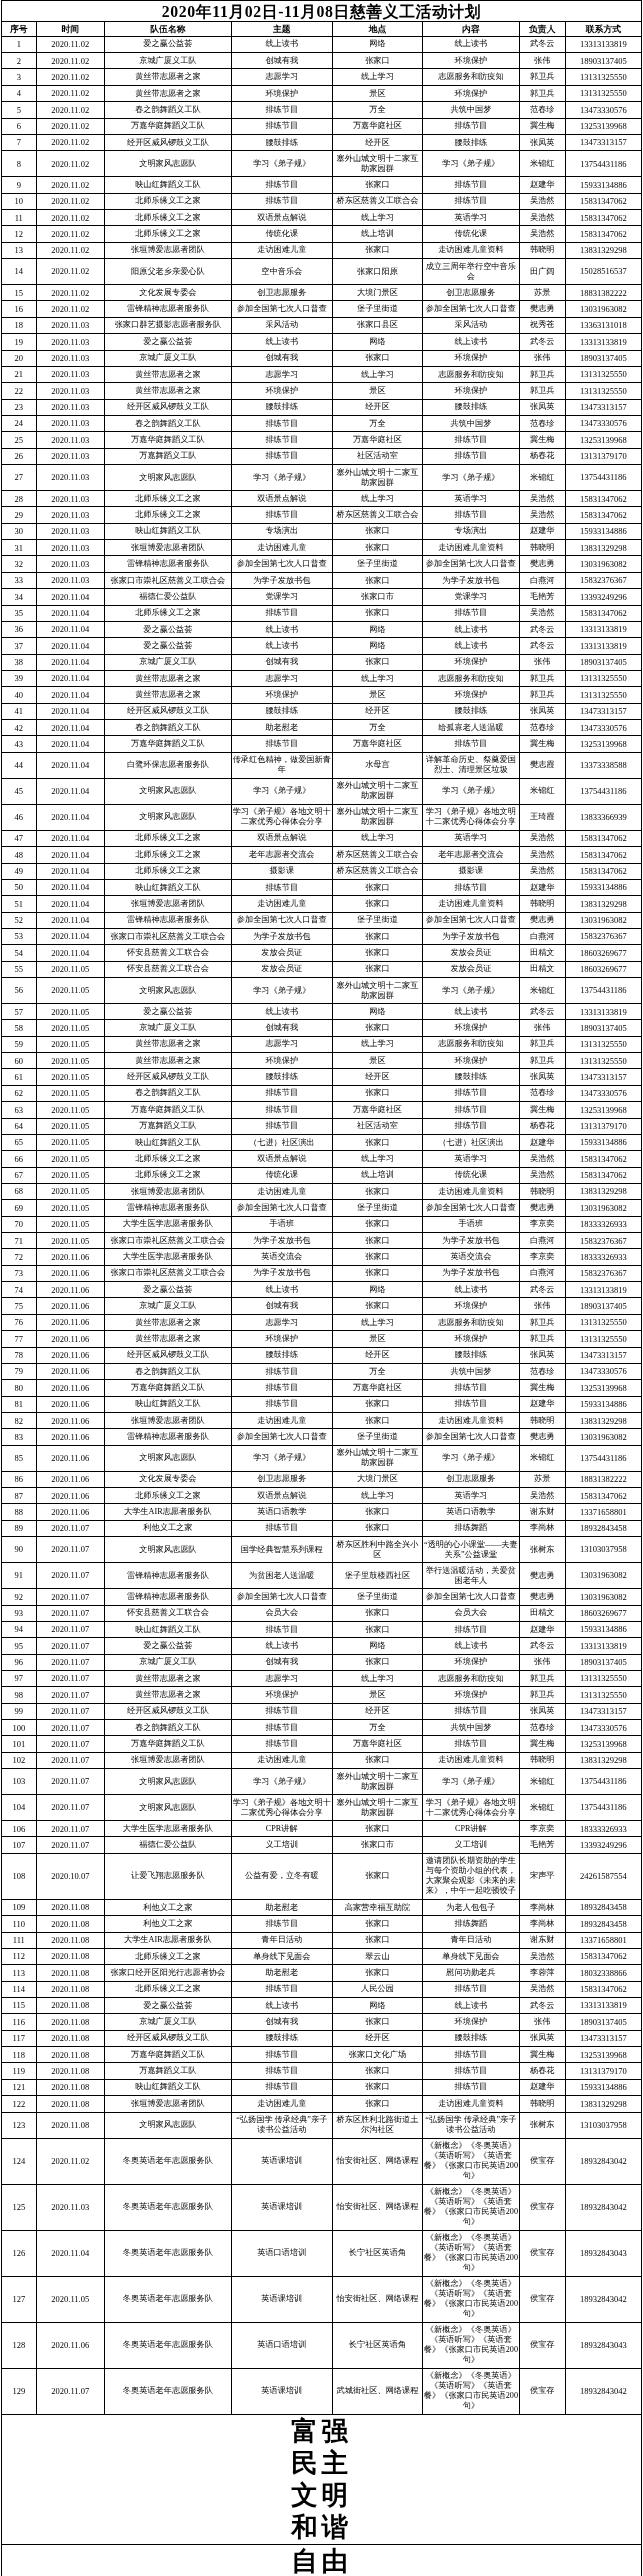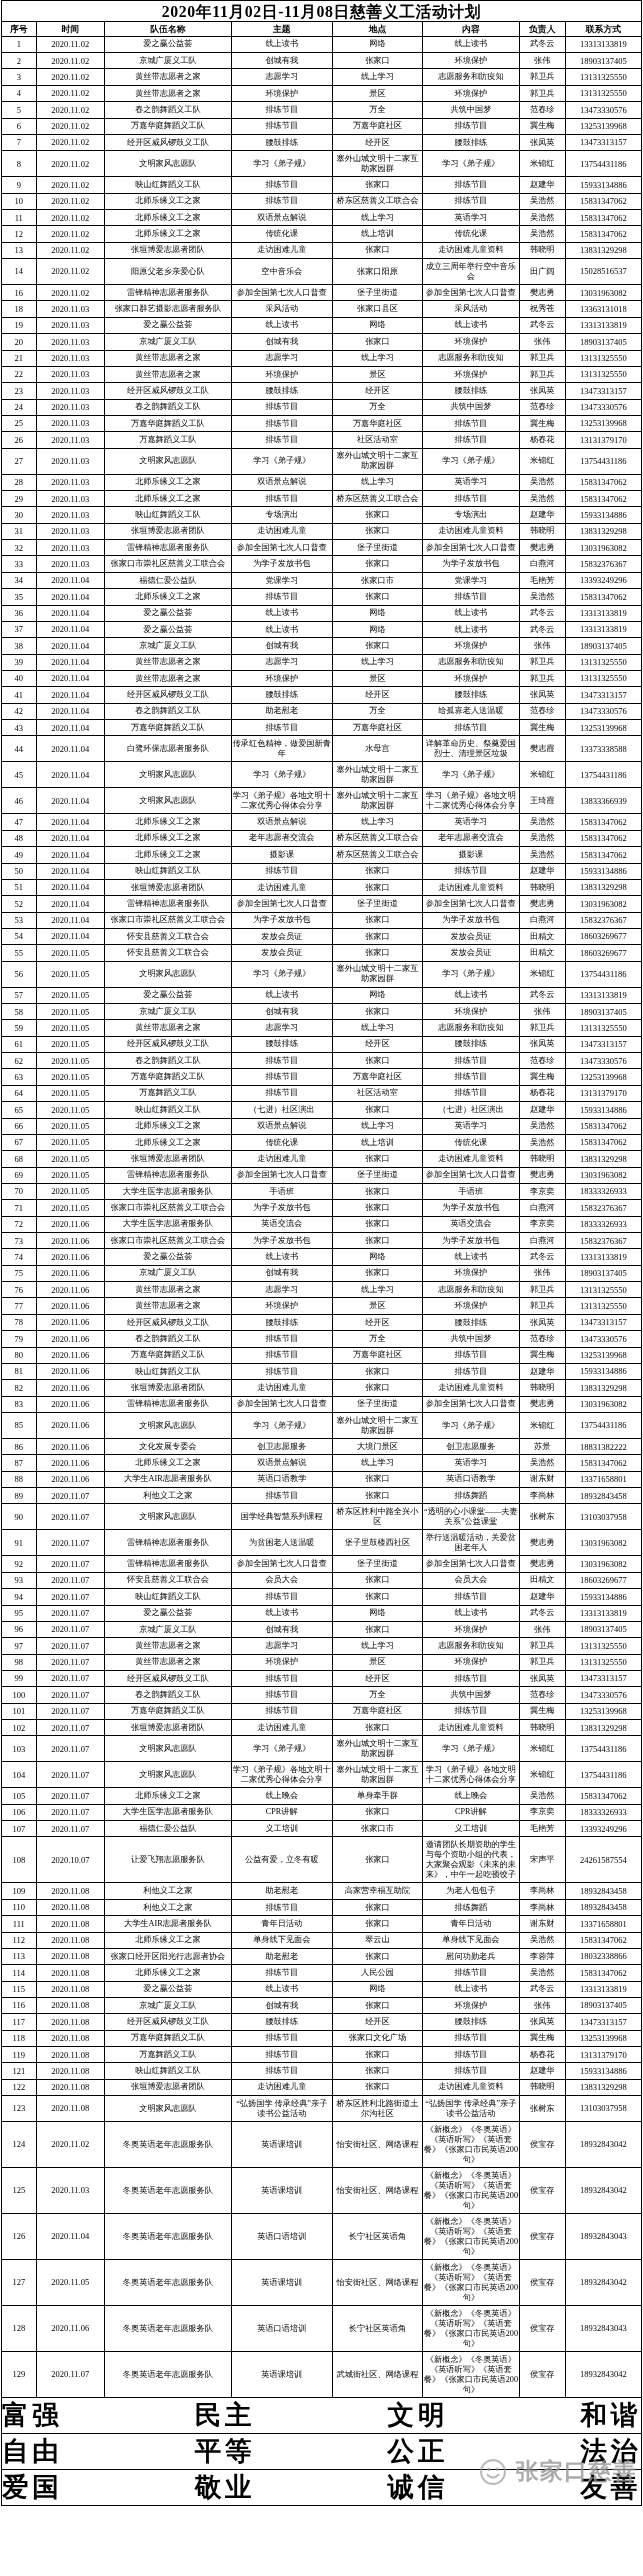--- a/index.html
+++ b/index.html
@@ -10,23 +10,23 @@
   col.c4{width:14.1%}col.c5{width:15.1%}col.c6{width:7.2%}col.c7{width:11.9%}
   th,td{border:0.6px solid #000;text-align:center;vertical-align:middle;
         font-size:8.2px;line-height:1.22;padding:2.5px 0.6px;word-break:break-all;
         font-family:"Liberation Serif","DejaVu Serif",serif;color:#000;}
   tr.title-row th{font-size:15.8px;font-weight:bold;height:17.6px;padding:0.6px;letter-spacing:0.6px;}
   tr.head-row th{font-size:8.8px;font-weight:bold;height:10.7px;padding:1.3px 0;}
   td.f0,td.f1,td.f7{font-size:8.5px;}
   tr.thick-bottom td{border-bottom:1.9px solid #000;}
   tr.values-row td{border-left:1.3px solid #000;border-right:1.3px solid #000;height:35px;padding:0;}
   tr.values-row.first td{border-top:1.9px solid #000;}
-  .values-line{display:flex;justify-content:space-between;align-items:center;
+  .values-line{display:flex;justify-content:flex-end;align-items:center;
       font-family:"Liberation Sans","DejaVu Sans",sans-serif;font-weight:bold;
-      font-size:26.5px;letter-spacing:3.8px;}
+      font-size:26.5px;letter-spacing:3.8px;flex-direction:column;}
   .watermark{position:absolute;right:5px;bottom:19px;display:flex;align-items:center;gap:9px;
       color:rgba(150,150,150,.8);pointer-events:none;}
   .watermark .wm-text{font-family:"Liberation Sans","DejaVu Sans",sans-serif;
       font-weight:bold;font-size:23px;letter-spacing:1.3px;}
   .wm-icon{width:28px;height:28px;opacity:.8;}
 </style>
 </head>
 <body>
 
 <div class="sheet">
@@ -191,20 +191,30 @@
           <td class="f0">14</td>
           <td class="f1">2020.11.02</td>
           <td class="f2">阳原父老乡亲爱心队</td>
           <td class="f3">空中音乐会</td>
           <td class="f4">张家口阳原</td>
           <td class="f5">成立三周年举行空中音乐会</td>
           <td class="f6">田广阔</td>
           <td class="f7">15028516537</td>
         </tr>
         <tr>
+          <td class="f0">15</td>
+          <td class="f1">2020.11.02</td>
+          <td class="f2">文化发展专委会</td>
+          <td class="f3">创卫志愿服务</td>
+          <td class="f4">大境门景区</td>
+          <td class="f5">创卫志愿服务</td>
+          <td class="f6">苏景</td>
+          <td class="f7">18831382222</td>
+        </tr>
+        <tr>
           <td class="f0">16</td>
           <td class="f1">2020.11.02</td>
           <td class="f2">雷锋精神志愿者服务队</td>
           <td class="f3">参加全国第七次人口普查</td>
           <td class="f4">堡子里街道</td>
           <td class="f5">参加全国第七次人口普查</td>
           <td class="f6">樊志勇</td>
           <td class="f7">13031963082</td>
         </tr>
         <tr>
@@ -621,20 +631,30 @@
           <td class="f0">59</td>
           <td class="f1">2020.11.05</td>
           <td class="f2">黄丝带志愿者之家</td>
           <td class="f3">志愿学习</td>
           <td class="f4">线上学习</td>
           <td class="f5">志愿服务和防疫知</td>
           <td class="f6">郭卫兵</td>
           <td class="f7">13131325550</td>
         </tr>
         <tr>
+          <td class="f0">60</td>
+          <td class="f1">2020.11.05</td>
+          <td class="f2">黄丝带志愿者之家</td>
+          <td class="f3">环境保护</td>
+          <td class="f4">景区</td>
+          <td class="f5">环境保护</td>
+          <td class="f6">郭卫兵</td>
+          <td class="f7">13131325550</td>
+        </tr>
+        <tr>
           <td class="f0">61</td>
           <td class="f1">2020.11.05</td>
           <td class="f2">经开区威风锣鼓义工队</td>
           <td class="f3">腰鼓排练</td>
           <td class="f4">经开区</td>
           <td class="f5">腰鼓排练</td>
           <td class="f6">张凤英</td>
           <td class="f7">13473313157</td>
         </tr>
         <tr>
@@ -1049,30 +1069,20 @@
         </tr>
         <tr>
           <td class="f0">104</td>
           <td class="f1">2020.11.07</td>
           <td class="f2">文明家风志愿队</td>
           <td class="f3">学习《弟子规》各地文明十二家优秀心得体会分享</td>
           <td class="f4">塞外山城文明十二家互助家园群</td>
           <td class="f5">学习《弟子规》各地文明十二家优秀心得体会分享</td>
           <td class="f6">米锦红</td>
           <td class="f7">13754431186</td>
-        </tr>
-        <tr>
-          <td class="f0">105</td>
-          <td class="f1">2020.11.07</td>
-          <td class="f2">北师乐缘义工之家</td>
-          <td class="f3">线上晚会</td>
-          <td class="f4">单身牵手群</td>
-          <td class="f5">线上晚会</td>
-          <td class="f6">吴浩然</td>
-          <td class="f7">15831347062</td>
         </tr>
         <tr>
           <td class="f0">106</td>
           <td class="f1">2020.11.07</td>
           <td class="f2">大学生医学志愿者服务队</td>
           <td class="f3">CPR讲解</td>
           <td class="f4">张家口</td>
           <td class="f5">CPR讲解</td>
           <td class="f6">李京奕</td>
           <td class="f7">18333326933</td>

